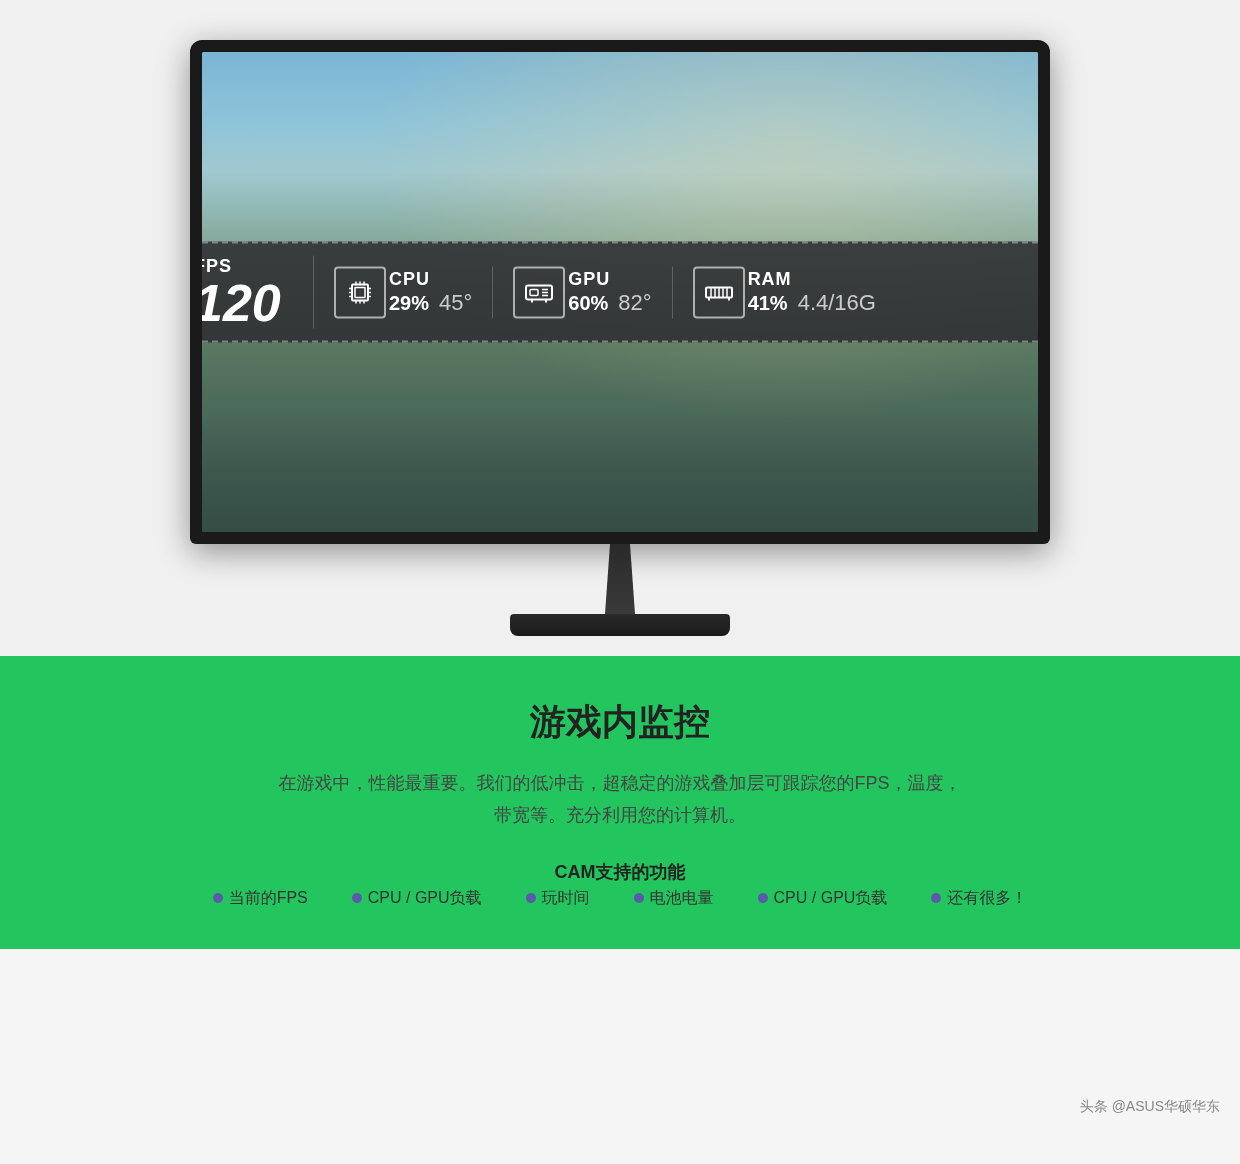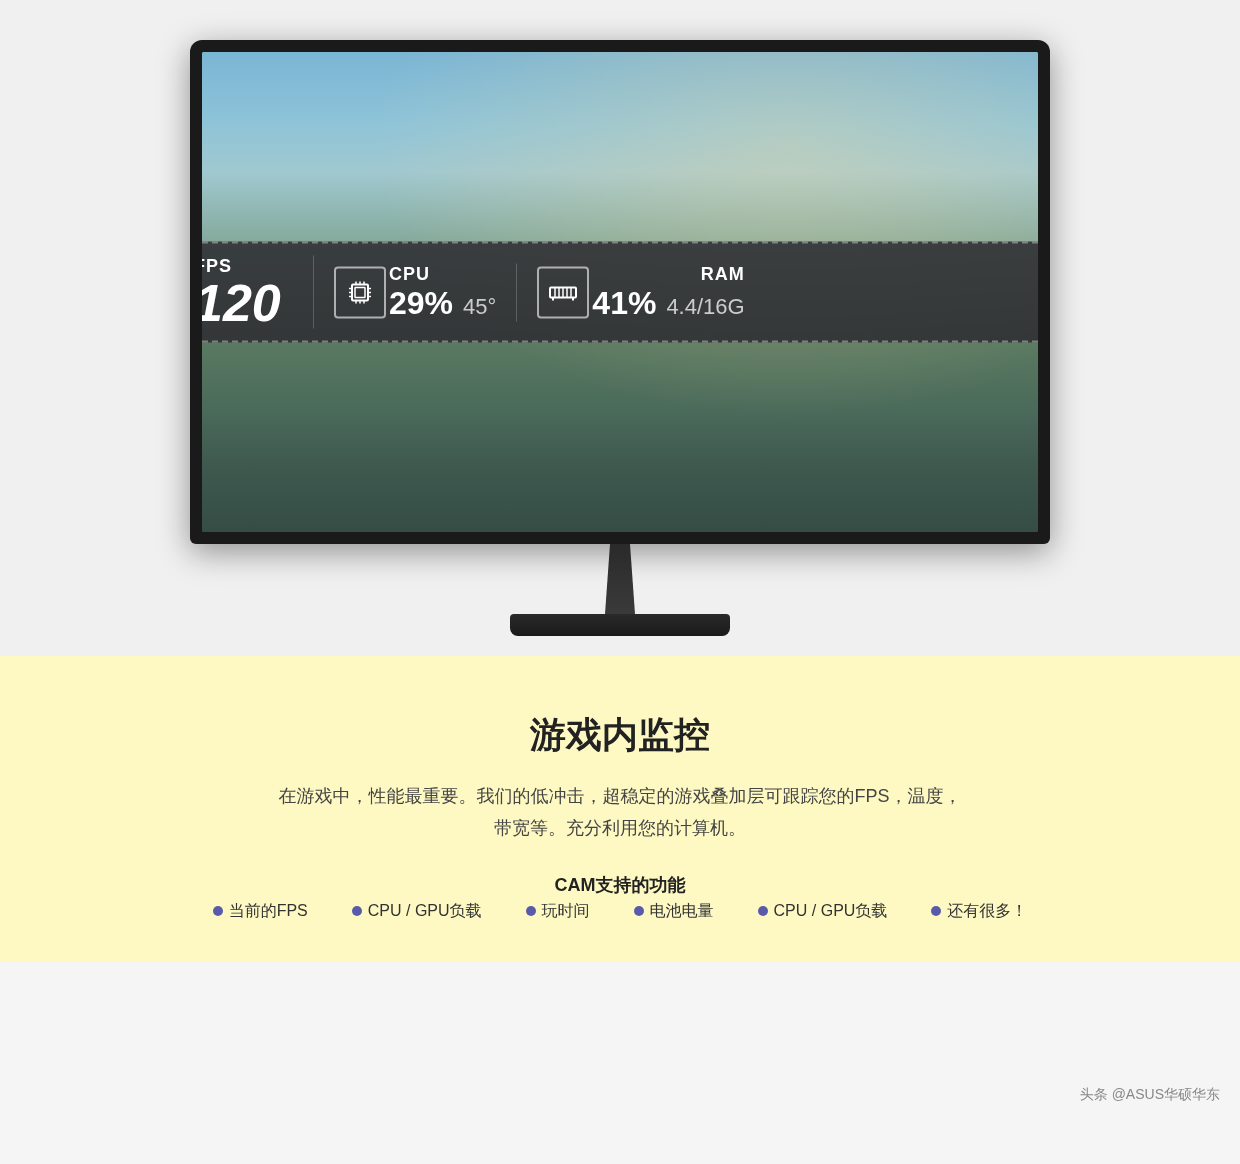--- a/index.html
+++ b/index.html
@@ -113,21 +113,20 @@
     .stat-section {
       display: flex;
       align-items: center;
       padding: 0 20px;
       gap: 3px;
       border-right: 1px solid rgba(255,255,255,0.2);
     }
 
     .stat-section:last-child {
       border-right: none;
-      text-align: right;
     }
 
     .stat-icon {
       width: 52px;
       height: 52px;
       border: 2px solid rgba(255,255,255,0.6);
       border-radius: 4px;
       display: flex;
       align-items: center;
       justify-content: center;
@@ -153,21 +152,21 @@
     }
 
     .stat-values {
       display: flex;
       align-items: baseline;
       gap: 10px;
     }
 
     .stat-percent {
       color: #ffffff;
-      font-size: 32px;
+      font-size: 20px;
       font-weight: 700;
     }
 
     .stat-temp {
       color: #cccccc;
       font-size: 22px;
       font-weight: 500;
     }
 
     
@@ -182,22 +181,22 @@
     .monitor-stand-base {
       width: 220px;
       height: 22px;
       background: linear-gradient(180deg, #2a2a2a, #1a1a1a);
       margin: 0 auto;
       border-radius: 4px 4px 8px 8px;
     }
 
     
     .text-section {
-      background: #fef9c3;
-      padding: 55px 80px 40px;
+      background: #22c55e;
+      padding: 42px 80px 40px;
       text-align: center;
     }
 
     .main-title {
       font-size: 36px;
       font-weight: 700;
       color: #222222;
       margin-bottom: 20px;
     }
 
@@ -237,21 +236,21 @@
       width: 10px;
       height: 10px;
       border-radius: 50%;
       background: #5a5aaa;
       flex-shrink: 0;
     }
 
     
     .watermark {
       position: fixed;
-      bottom: 60px;
+      bottom: 48px;
       right: 20px;
       font-size: 14px;
       color: #888888;
       text-align: right;
     }
   </style>
 </head>
 <body>
 
 <div class="monitor-section">
@@ -288,20 +287,40 @@
             </div>
             <div class="stat-info">
               <span class="stat-name">CPU</span>
               <div class="stat-values">
                 <span class="stat-percent">29%</span>
                 <span class="stat-temp">45°</span>
               </div>
             </div>
           </div>
 
+          <div class="stat-section">
+            <div class="stat-icon">
+              <svg viewBox="0 0 32 32" xmlns="http://www.w3.org/2000/svg">
+                <rect x="3" y="9" width="26" height="14" rx="2" fill="none" stroke="white" stroke-width="2"></rect>
+                <rect x="7" y="13" width="8" height="6" rx="1" fill="none" stroke="white" stroke-width="1.5"></rect>
+                <line x1="19" y1="13" x2="25" y2="13" stroke="white" stroke-width="1.5"></line>
+                <line x1="19" y1="16" x2="25" y2="16" stroke="white" stroke-width="1.5"></line>
+                <line x1="19" y1="19" x2="25" y2="19" stroke="white" stroke-width="1.5"></line>
+                <line x1="9" y1="23" x2="9" y2="26" stroke="white" stroke-width="2"></line>
+                <line x1="23" y1="23" x2="23" y2="26" stroke="white" stroke-width="2"></line>
+              </svg>
+            </div>
+            <div class="stat-info">
+              <span class="stat-name">GPU</span>
+              <div class="stat-values">
+                <span class="stat-percent">60%</span>
+                <span class="stat-temp">82°</span>
+              </div>
+            </div>
+          </div>
 
           <div class="stat-section">
             <div class="stat-icon">
               <svg viewBox="0 0 32 32" xmlns="http://www.w3.org/2000/svg">
                 <rect x="3" y="11" width="26" height="10" rx="1" fill="none" stroke="white" stroke-width="2"></rect>
                 <line x1="8" y1="11" x2="8" y2="21" stroke="white" stroke-width="1.5"></line>
                 <line x1="12" y1="11" x2="12" y2="21" stroke="white" stroke-width="1.5"></line>
                 <line x1="16" y1="11" x2="16" y2="21" stroke="white" stroke-width="1.5"></line>
                 <line x1="20" y1="11" x2="20" y2="21" stroke="white" stroke-width="1.5"></line>
                 <line x1="24" y1="11" x2="24" y2="21" stroke="white" stroke-width="1.5"></line>

